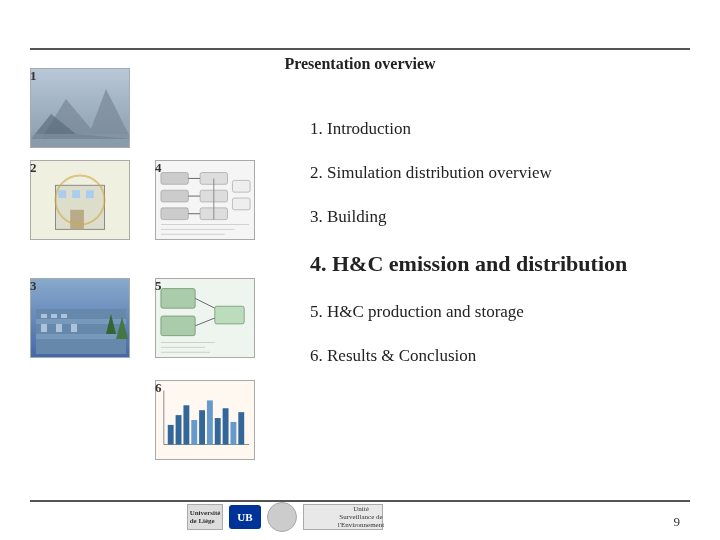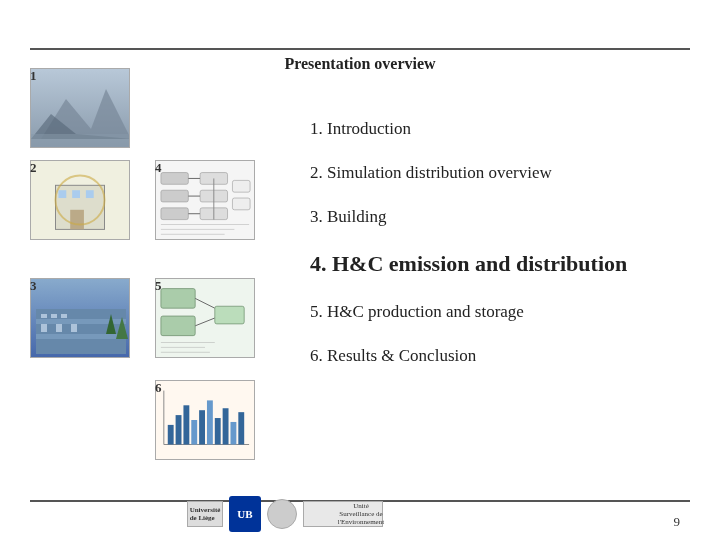--- a/index.html
+++ b/index.html
@@ -413,21 +413,21 @@
       <span> Results &amp; Conclusion</span>
     </div>
   </div>
 
   <div class="bottom-rule"></div>
 
   <div class="bottom-logos">
     <div class="logo-box">
       <span style="font-size:7px;color:#333;">Université<br>de Liège</span>
     </div>
-    <div style="display:flex;align-items:center;justify-content:center;width:32px;height:36px;background:#003399;border-radius:3px;">
+    <div style="display:flex;align-items:center;justify-content:center;width:32px;height:24px;background:#003399;border-radius:3px;">
       <span style="color:#fff;font-weight:bold;font-size:11px;">UB</span>
     </div>
     <div class="logo-circle"></div>
     <div class="logo-text-box">
       <span style="font-size:7px;color:#333;text-align:center;">Unité<br>Surveillance de<br>l'Environnement</span>
     </div>
   </div>
 
   <div class="page-num">9</div>
 

